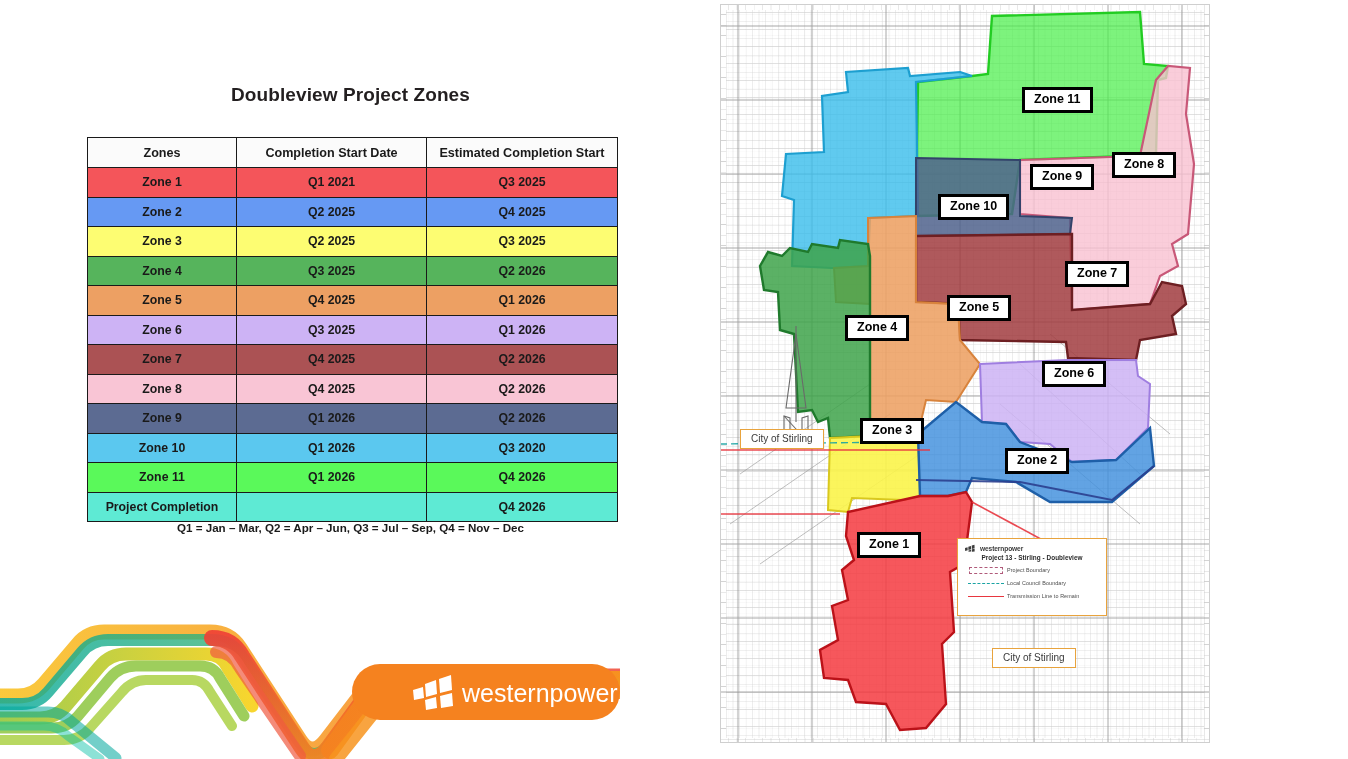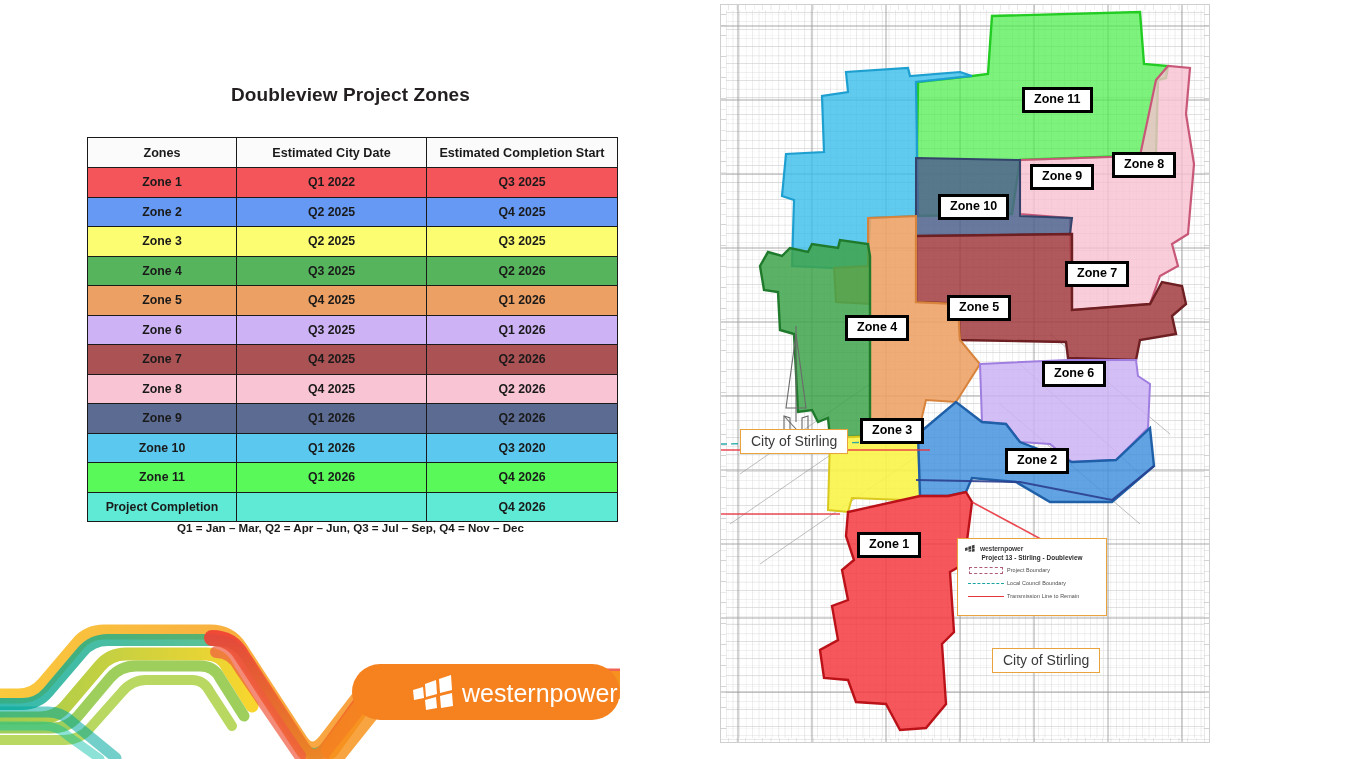--- a/index.html
+++ b/index.html
@@ -81,21 +81,21 @@
     padding:3px 9px 4px 9px;
     white-space:nowrap;
     line-height:1.05;
     font-family:"Liberation Sans", sans-serif;
   }
   .council-label{
     position:absolute;
     background:#ffffff;
     border:1.6px solid #e8a33d;
     color:#3a3a3a;
-    font-size:14px;
+    font-size:10px;
     font-weight:normal;
     padding:3px 10px 4px 10px;
     white-space:nowrap;
   }
 
   
   .legend{
     position:absolute;
     left:237px;top:534px;
     width:150px;height:78px;
@@ -127,28 +127,28 @@
 <div class="page">
 
   <div class="left-panel">
 
     <div class="page-title">Doubleview Project Zones</div>
 
     <table class="zones-table">
       <thead>
         <tr>
           <th class="col-zone">Zones</th>
-          <th class="col-start">Estimated City Date</th>
+          <th class="col-start">Completion Start Date</th>
           <th class="col-end">Estimated Completion Start</th>
         </tr>
       </thead>
       <tbody>
           <tr style="background: rgb(244, 85, 90);">
             <td class="col-zone">Zone 1</td>
-            <td class="col-start">Q1 2022</td>
+            <td class="col-start">Q1 2021</td>
             <td class="col-end">Q3 2025</td>
           </tr>
           <tr style="background: rgb(102, 153, 243);">
             <td class="col-zone">Zone 2</td>
             <td class="col-start">Q2 2025</td>
             <td class="col-end">Q4 2025</td>
           </tr>
           <tr style="background: rgb(253, 253, 114);">
             <td class="col-zone">Zone 3</td>
             <td class="col-start">Q2 2025</td>

